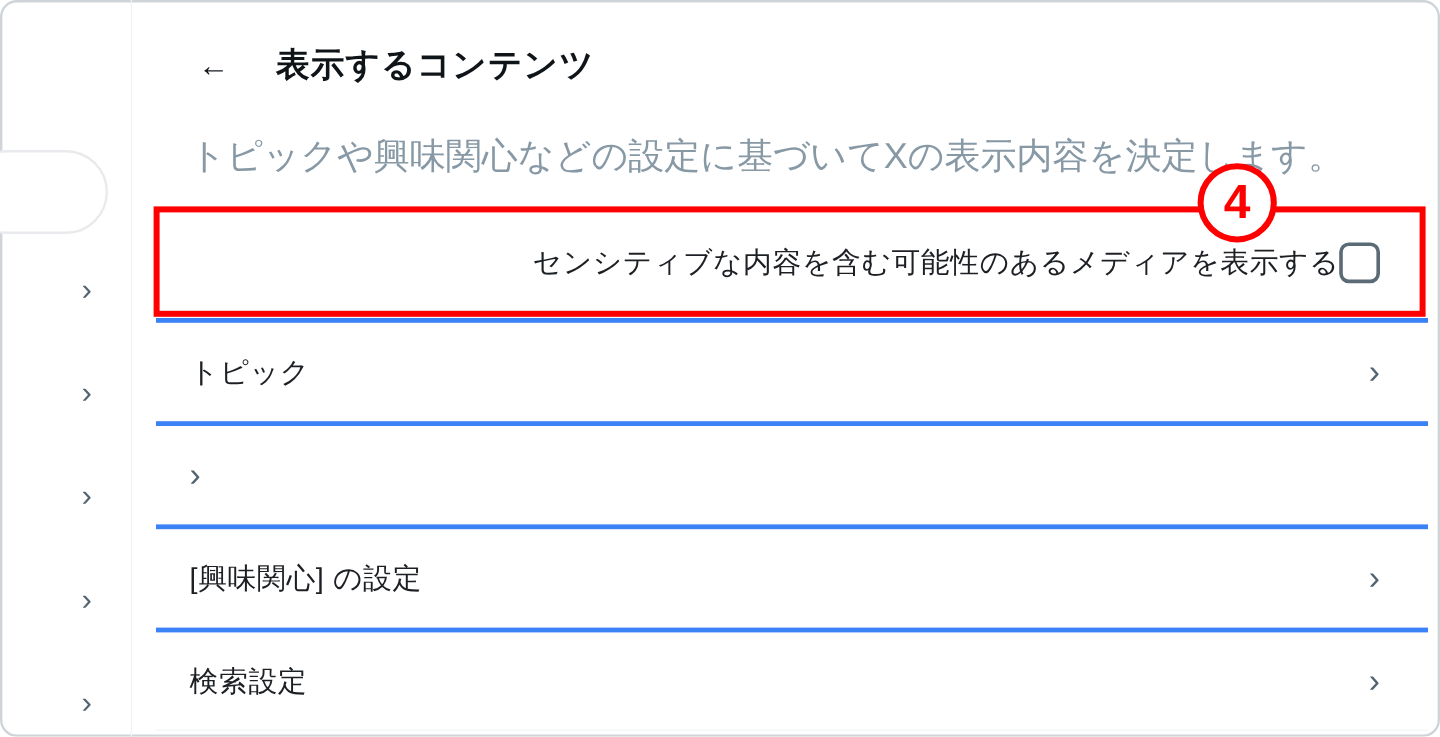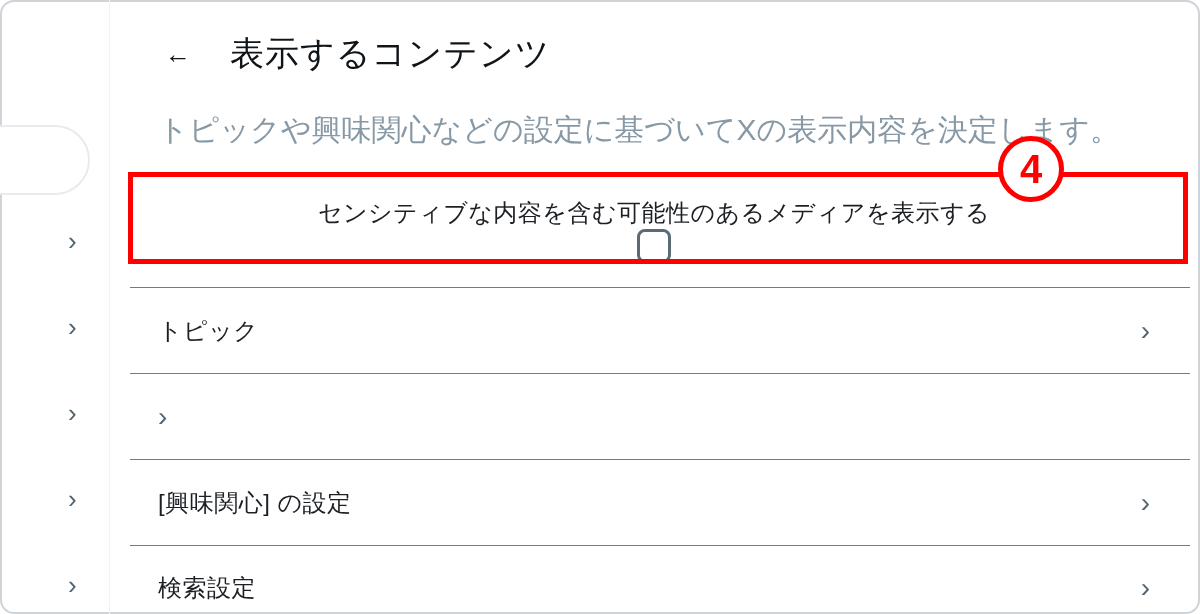--- a/index.html
+++ b/index.html
@@ -46,60 +46,59 @@
     }
     .back-btn {
       width: 40px; height: 40px;
       display: flex; align-items: center; justify-content: center;
       border-radius: 50%;
       cursor: pointer;
       font-size: 26px;
       color: #0f1419;
     }
     .title {
-      font-size: 34px;
-      font-weight: 400;
+      font-size: 28px;
+      font-weight: 700;
       letter-spacing: 1px;
     }
 
     .subtitle {
       padding: 20px 28px 22px 28px;
       color: #8899a6;
       font-size: 30px;
     }
 
     .row {
       position: relative;
       display: flex;
       align-items: center;
       justify-content: space-between;
       padding: 24px 40px 24px 28px;
       min-height: 86px;
-      border-top: 1px solid #3b82f6;
+      border-top: 4px solid #3b82f6;
       cursor: pointer;
     }
     .row:last-child { border-bottom: 1px solid #f2f4f5; }
     .row-label {
       font-size: 24px;
       color: #1c1f23;
       letter-spacing: 0.5px;
     }
     .chev {
       color: #536471;
       font-size: 28px;
       font-weight: 400;
     }
 
     .checkbox-row {
       display: flex;
       align-items: center;
       justify-content: flex-end;
       padding: 24px 40px 24px 28px;
       min-height: 92px;
-      flex-direction: column;
     }
     .checkbox-label {
       font-size: 24px;
       color: #1c1f23;
       letter-spacing: 0.5px;
     }
     .checkbox {
       width: 34px; height: 34px;
       border: 3px solid #5b6b76;
       border-radius: 8px;

